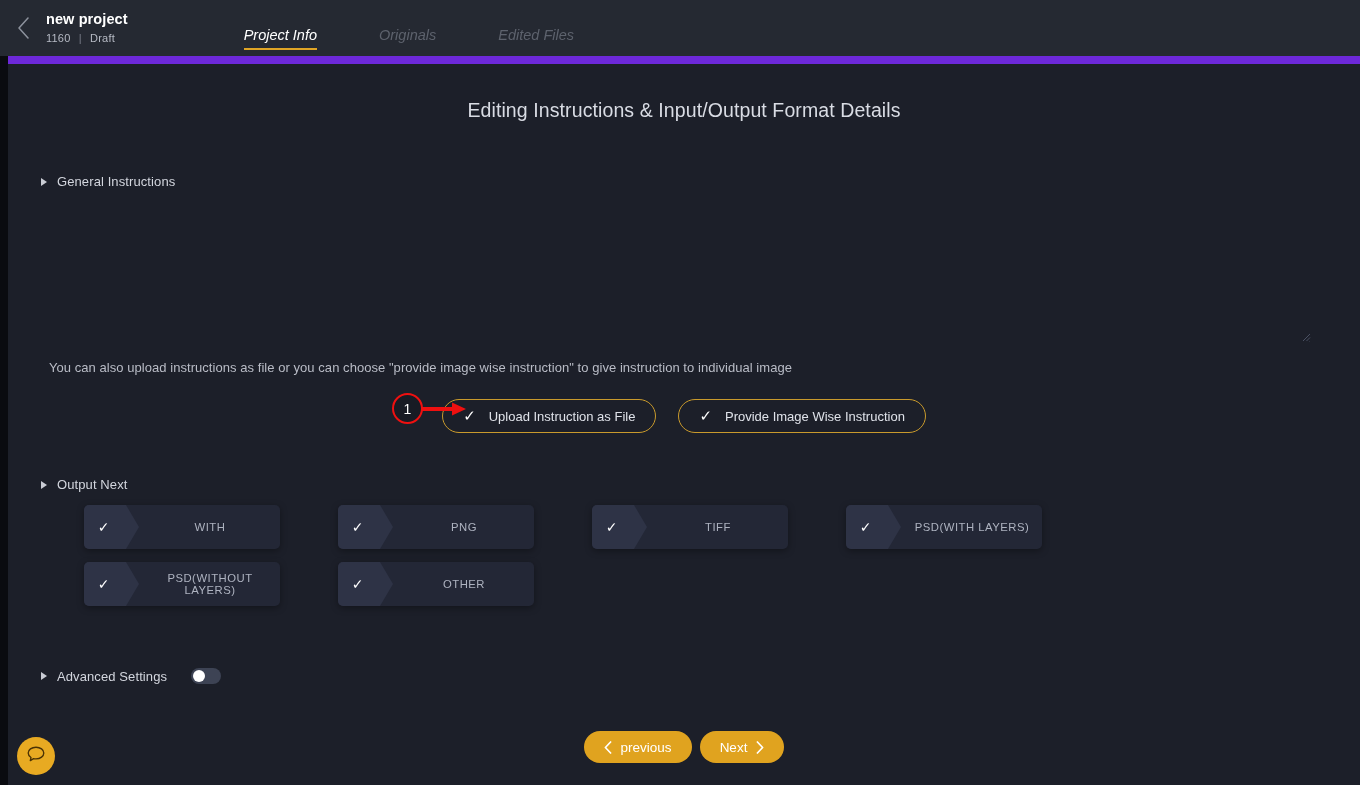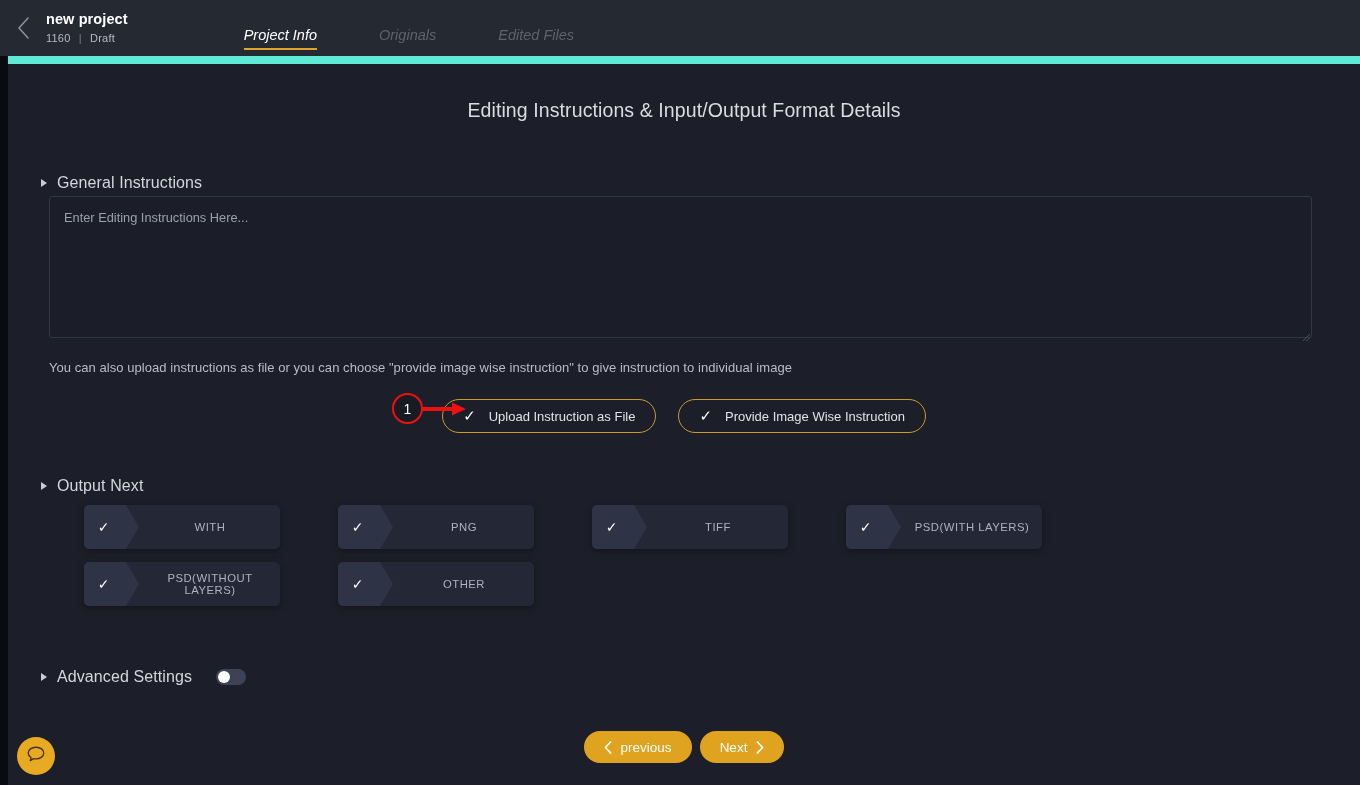--- a/index.html
+++ b/index.html
@@ -15,21 +15,21 @@
     background: #0d0f15;
     font-family: "Liberation Sans", sans-serif;
     color: #d8dbe3;
     -webkit-font-smoothing: antialiased;
   }
 
   .app {
     position: relative;
     width: 1360px;
     height: 785px;
-    background: #5eead4;
+    background: #6d28d9;
   }
 
   
   .left-rail {
     position: absolute;
     left: 0;
     top: 56px;
     width: 8px;
     height: 729px;
     background: #0a0b10;
@@ -136,21 +136,21 @@
     cursor: pointer;
   }
   .tri {
     width: 0; height: 0;
     border-left: 6px solid #c9ccd4;
     border-top: 4.5px solid transparent;
     border-bottom: 4.5px solid transparent;
     flex: none;
   }
   .section-label {
-    font-size: 16px;
+    font-size: 13px;
     color: #d3d6de;
     letter-spacing: .1px;
   }
 
   .sec-general { position: absolute; left: 33px; top: 110px; }
 
   
   .instr-box {
     position: absolute;
     left: 41px;
@@ -412,21 +412,20 @@
 
   <div class="main">
 
     <div class="page-title">Editing Instructions &amp; Input/Output Format Details</div>
 
     <div class="section-head sec-general">
       <span class="tri"></span>
       <span class="section-label">General Instructions</span>
     </div>
 
-    <textarea class="instr-box" placeholder="Enter Editing Instructions Here..." style=""></textarea>
 
     <span class="resize-grip">
       <svg width="9" height="9" viewBox="0 0 9 9">
         <path d="M8 1 L1 8 M8 4.5 L4.5 8 M8 8 L7.6 8.4" stroke="#4a5063" stroke-width="1"></path>
       </svg>
     </span>
 
     <div class="hint">You can also upload instructions as file or you can choose "provide image wise instruction" to give instruction to individual image</div>
 
     <div class="btn-row">

